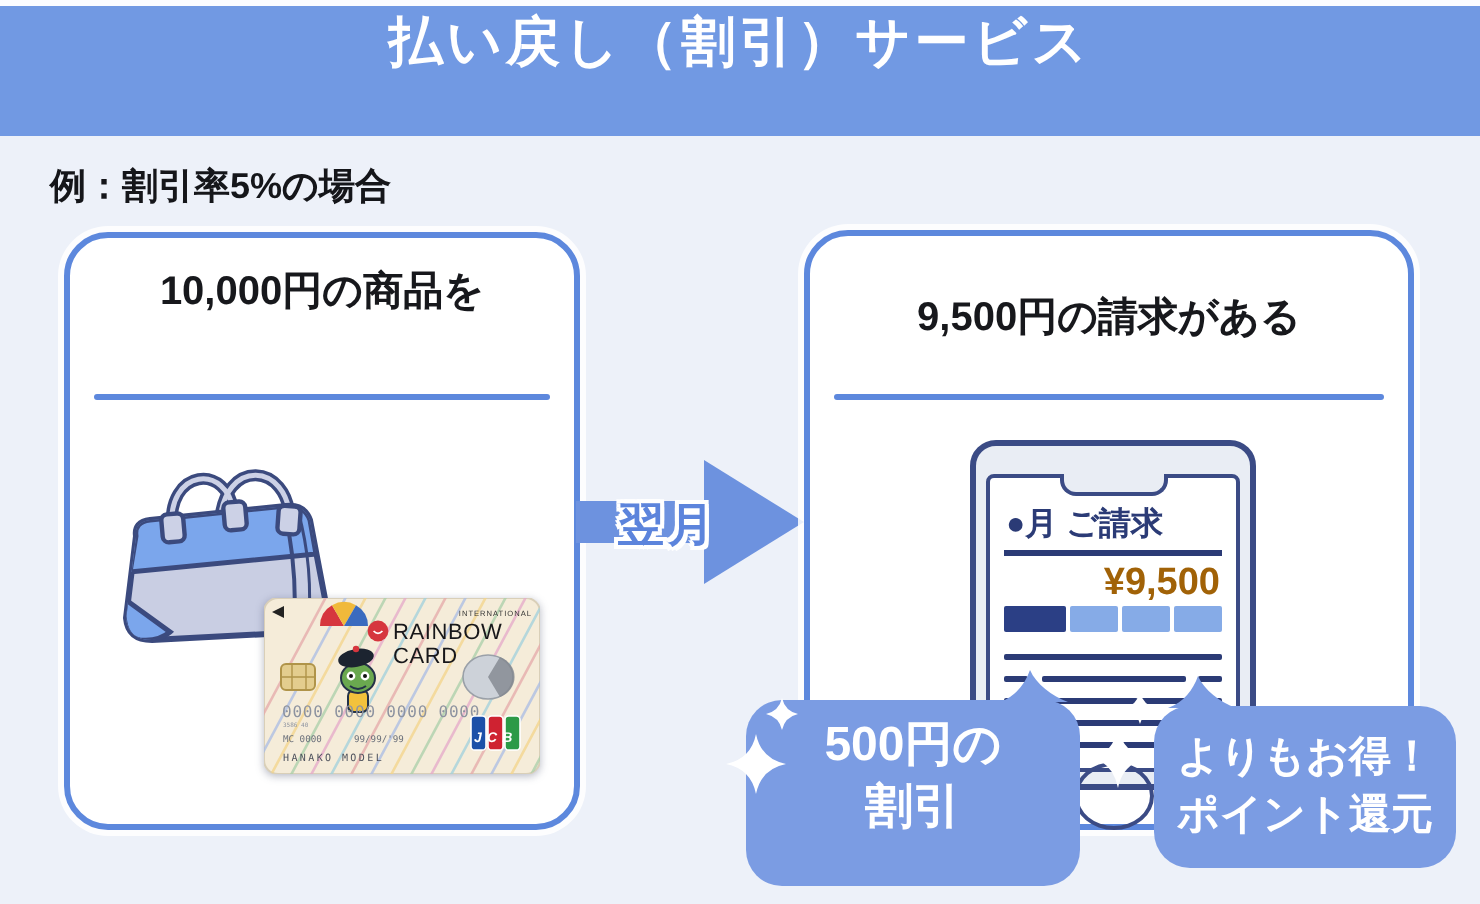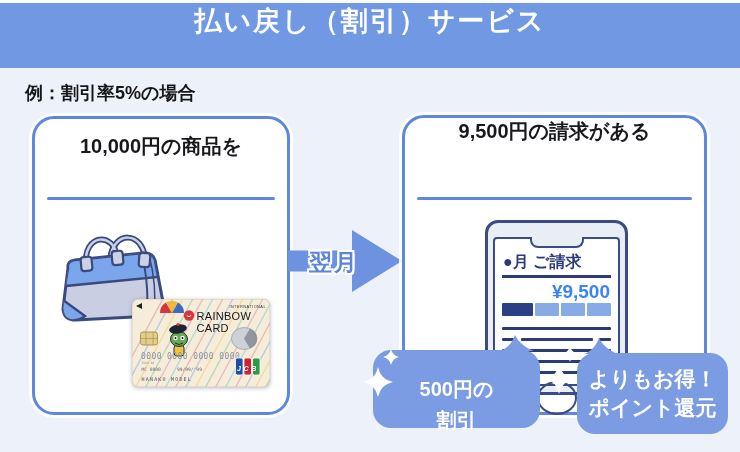--- a/index.html
+++ b/index.html
@@ -10,21 +10,21 @@
             border-top:3px solid #fbfcff; box-sizing:border-box; display:flex; 
             justify-content:center; color:#fff; font-size:27px; font-weight:bold; letter-spacing:2px; }
   .example-label { position:absolute; left:25px; top:81px; font-size:18px; font-weight:bold; color:#15161a; }
 
   .box { position:absolute; background:#fff; border:3px solid #5d88dd; border-radius:22px;
          box-shadow:0 0 0 3px rgba(255,255,255,.85); box-sizing:border-box; z-index:1; }
   .left-box  { left:32px;  top:116px; width:258px; height:299px; }
   .right-box { left:402px; top:115px; width:305px; height:300px; }
   .box-heading { text-align:center; font-weight:bold; color:#17181c; font-size:20px; line-height:27px; }
   .left-box  .box-heading { padding-top:14px; }
-  .right-box .box-heading { }
+  .right-box .box-heading { padding-top:28px; }
   .box-heading span { display:block; }
   .divider { position:absolute; height:3px; background:#5d88dd; border-radius:2px; left:12px; right:12px; }
   .left-box  .divider { top:78px; }
   .right-box .divider { top:79px; }
 
   .bag-svg  { position:absolute; left:55px;  top:220px; z-index:1; }
   .card-svg { position:absolute; left:132px; top:299px; z-index:2;
               filter:drop-shadow(0 1px 2px rgba(40,50,80,.35)); }
 
   .arrow-svg  { position:absolute; left:288px; top:230px; z-index:1; }
@@ -34,37 +34,37 @@
                             0 -2px 0 #fff, 0 2px 0 #fff, -2px 0 0 #fff, 2px 0 0 #fff; }
 
   .phone { position:absolute; left:485px; top:220px; width:143px; height:175px; background:#e9edf4;
            border:3px solid #3b4b85; border-radius:13px; box-sizing:border-box; z-index:2; }
   .screen { position:absolute; left:5px; right:5px; top:14px; bottom:6px; background:#fff;
             border:2.5px solid #3b4b85; border-radius:4px; }
   .notch { position:absolute; top:-2px; left:50%; transform:translateX(-50%); width:50px; height:9px;
            background:#e9edf4; border:2.5px solid #3b4b85; border-top:none; border-radius:0 0 8px 8px; }
   .stmt-title { position:absolute; left:8px; top:13px; font-size:16px; font-weight:bold; color:#2b3b76; }
   .stmt-underline { position:absolute; left:7px; right:7px; top:36px; height:2.5px; background:#2b3b76; }
-  .stmt-amount { position:absolute; right:8px; top:42px; font-size:19px; font-weight:bold; color:#3b82f6; }
+  .stmt-amount { position:absolute; right:8px; top:42px; font-size:19px; font-weight:bold; color:#a16207; }
   .usage-bar { position:absolute; left:7px; right:7px; top:64px; height:13px; display:flex; gap:2px; }
   .usage-bar .seg { flex:1; background:#86abe7; border-radius:1px; }
   .usage-bar .seg.dark { flex:0 0 31px; background:#2b3f85; }
   .ln { position:absolute; left:7px; right:7px; height:2.5px; background:#2b3b76; border-radius:1px; }
   .ln-row { position:absolute; left:7px; right:7px; height:2.5px; display:flex; justify-content:space-between; }
   .ln-row i { display:block; height:2.5px; background:#2b3b76; border-radius:1px; }
   .ln-row .w-sm { width:12px; } .ln-row .w-lg { width:72px; } .ln-row .w-md { width:46px; }
   .r1 { top:88px; } .r2 { top:99px; } .r3 { top:110px; } .r4 { top:121px; } .r5 { top:132px; }
   .stamp { position:absolute; left:50%; transform:translateX(-50%); top:142px; width:40px; height:34px;
            border:2.5px solid #3b4b85; border-radius:50%; box-sizing:border-box; }
 
   .bubble { position:absolute; background:#7b9ce3; border-radius:18px; z-index:3; color:#fff;
             font-weight:bold; text-align:center; box-sizing:border-box; }
   .bubble span { display:block; }
   .bubble .tail { position:absolute; top:-15px; }
-  .discount-bubble  { left:373px; top:350px; width:167px; height:78px; font-size:20px; line-height:31px; padding-top:24px; }
+  .discount-bubble  { left:373px; top:350px; width:167px; height:93px; font-size:24px; line-height:31px; padding-top:7px; }
   .advantage-bubble { left:577px; top:353px; width:151px; height:81px; font-size:21px; line-height:29px; padding-top:11px; }
   .discount-bubble .tail  { left:126px; }
   .advantage-bubble .tail { left:6px; }
 
   .sparkles { position:absolute; left:0; top:0; z-index:4; pointer-events:none; }
 </style>
 </head>
 <body>
 
 <div class="canvas">

